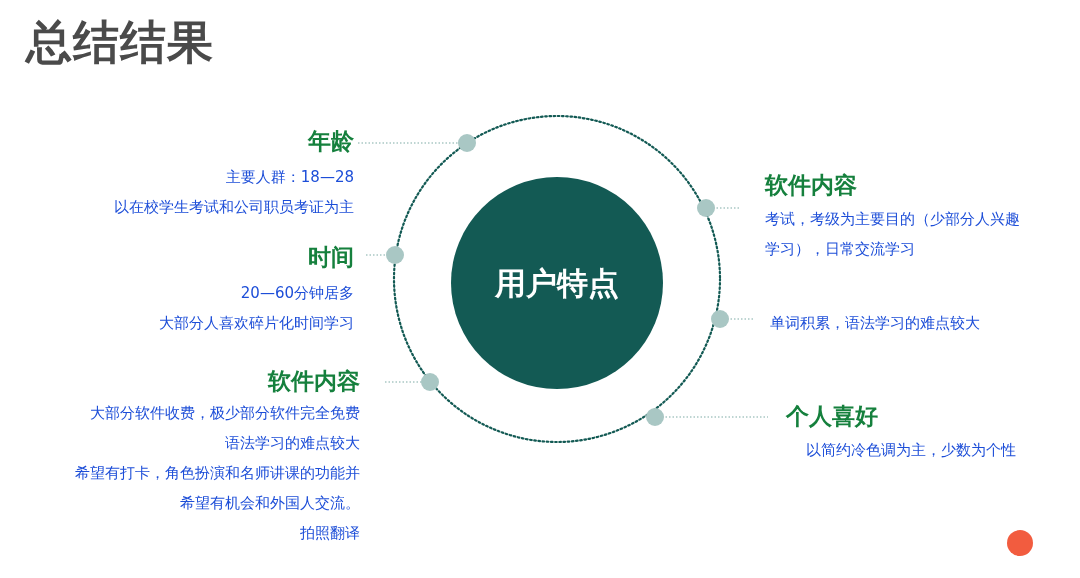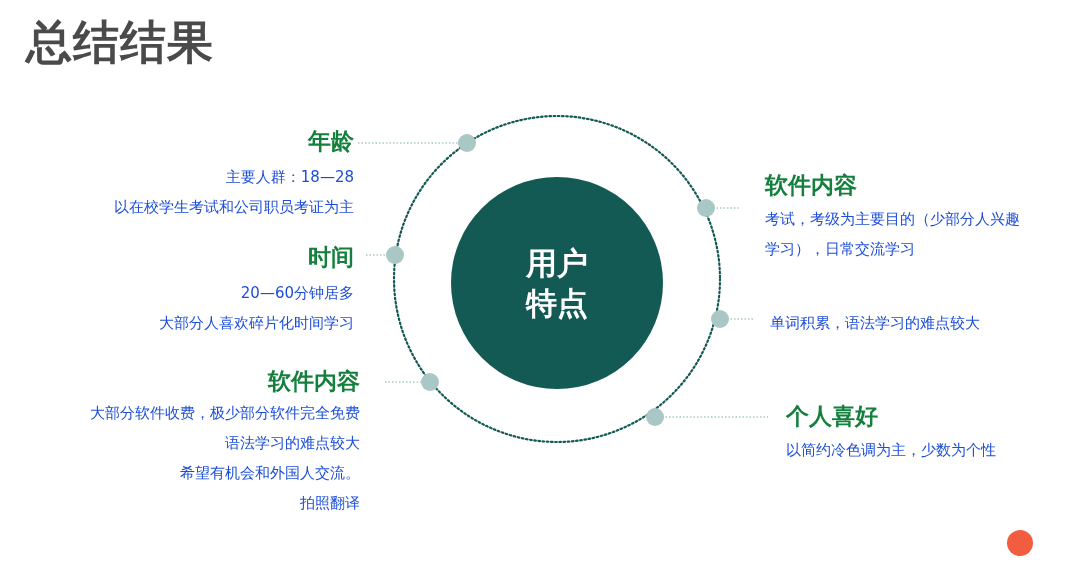--- a/index.html
+++ b/index.html
@@ -9,21 +9,21 @@
     font-family: "DejaVu Sans", "Liberation Sans", sans-serif;
   }
   .page-title {
     position: absolute; left: 26px; top: 12px;
     font-size: 46px; color: #4a4a4a; font-weight: bold; letter-spacing: 1px;
     line-height: 60px;
   }
   svg.diagram { position: absolute; left: 0; top: 0; }
   .center-label {
     position: absolute; left: 451px; top: 177px; width: 212px; height: 212px;
-    display: flex; flex-direction: column; align-items: center; justify-content: center;
+    display: flex; flex-direction: row; align-items: center; justify-content: center;
     color: #ffffff; font-weight: bold; font-size: 31px; line-height: 40px;
   }
   .block { position: absolute; }
   .block.left { text-align: right; }
   .block.right { text-align: left; }
   .heading {
     font-size: 23px; font-weight: bold; color: #15803d; line-height: 30px;
   }
   .line {
     font-size: 15px; color: #1d4ed8; line-height: 30px; white-space: nowrap;
@@ -77,32 +77,33 @@
 <div class="block left" style="right:726px; top:242px;">
   <div class="heading">时间</div>
   <div class="line" style="margin-top:6px;">20—60分钟居多</div>
   <div class="line">大部分人喜欢碎片化时间学习</div>
 </div>
 
 <div class="block left" style="right:720px; top:366px;">
   <div class="heading">软件内容</div>
   <div class="line" style="margin-top:2px;">大部分软件收费，极少部分软件完全免费</div>
   <div class="line">语法学习的难点较大</div>
+  <div class="line">希望有打卡，角色扮演和名师讲课的功能并</div>
   <div class="line">希望有机会和外国人交流。</div>
   <div class="line">拍照翻译</div>
 </div>
 
 <div class="block right" style="left:765px; top:170px;">
   <div class="heading">软件内容</div>
   <div class="line" style="margin-top:4px;">考试，考级为主要目的（少部分人兴趣</div>
   <div class="line">学习），日常交流学习</div>
 </div>
 
 <div class="block right" style="left:770px; top:304px;">
   <div class="line" style="margin-top:4px;">单词积累，语法学习的难点较大</div>
 </div>
 
 <div class="block right" style="left:786px; top:401px;">
   <div class="heading">个人喜好</div>
-  <div class="line" style="margin-top:4px;">以简约冷色调为主，少数为个性</div>
+  <div class="line" style="margin-top:4px;margin-left:20px;">以简约冷色调为主，少数为个性</div>
 </div>
 
 <div class="orange-dot"></div>
 
 </body></html>

